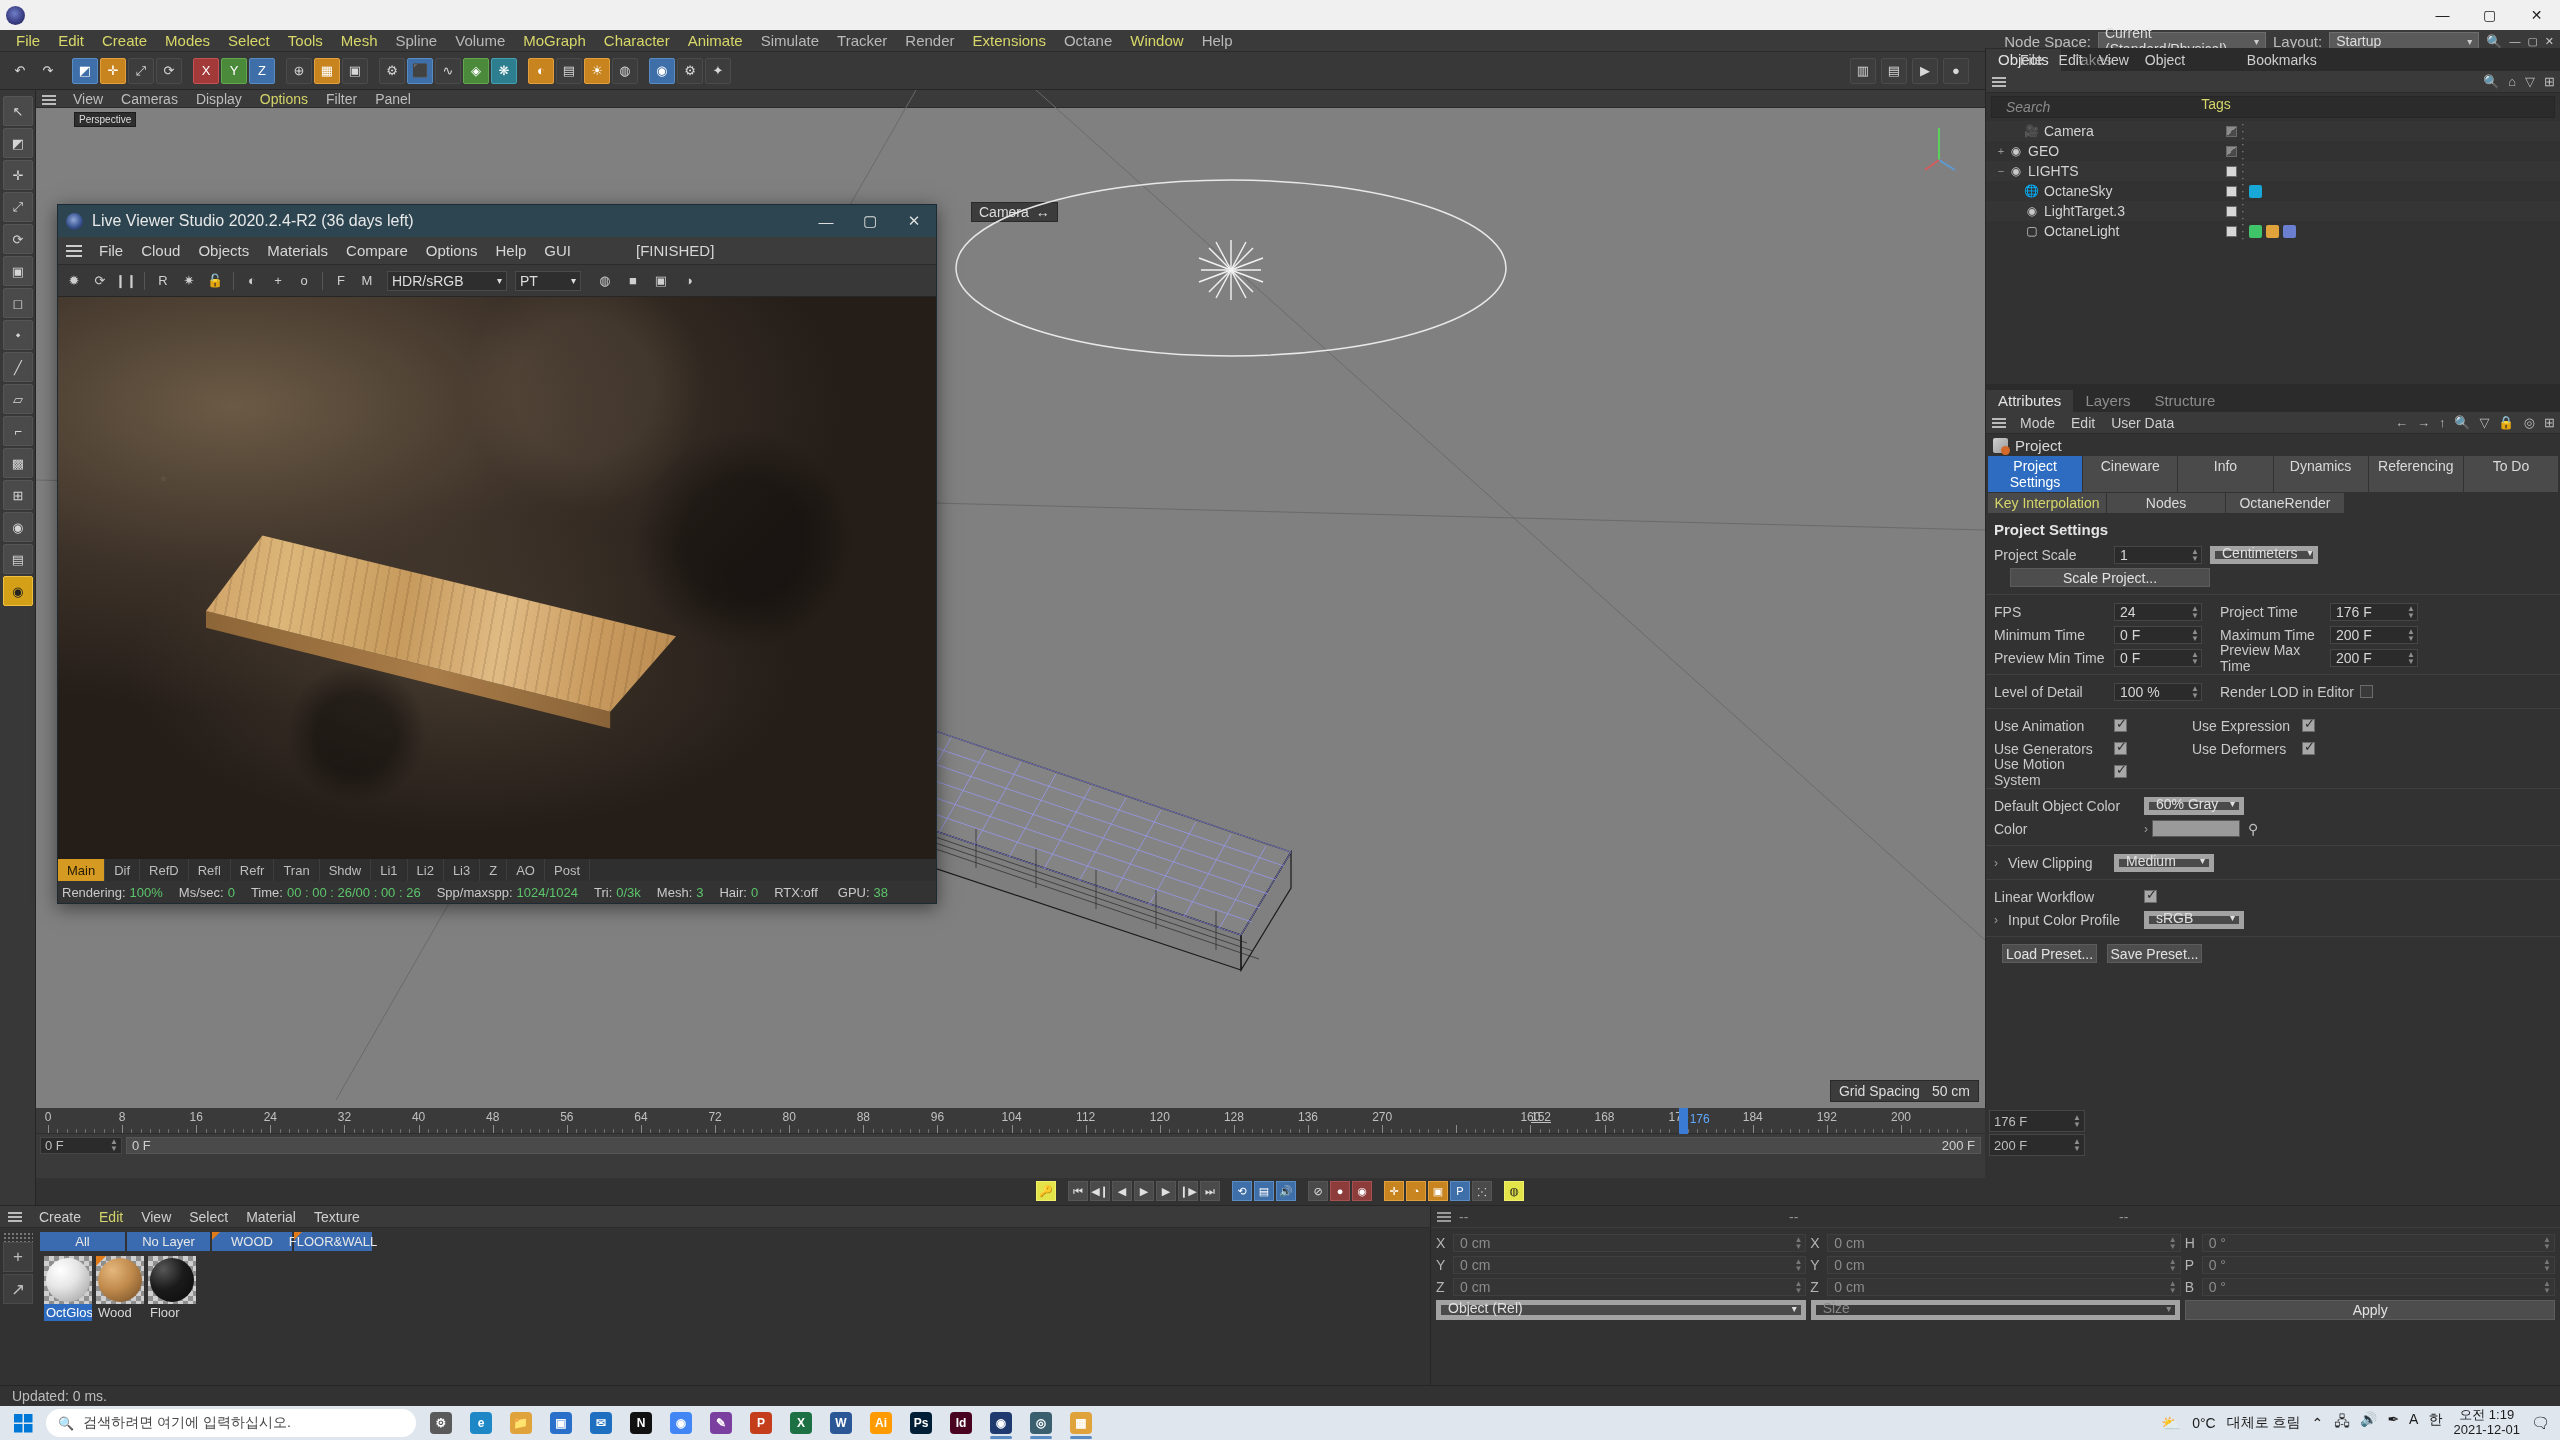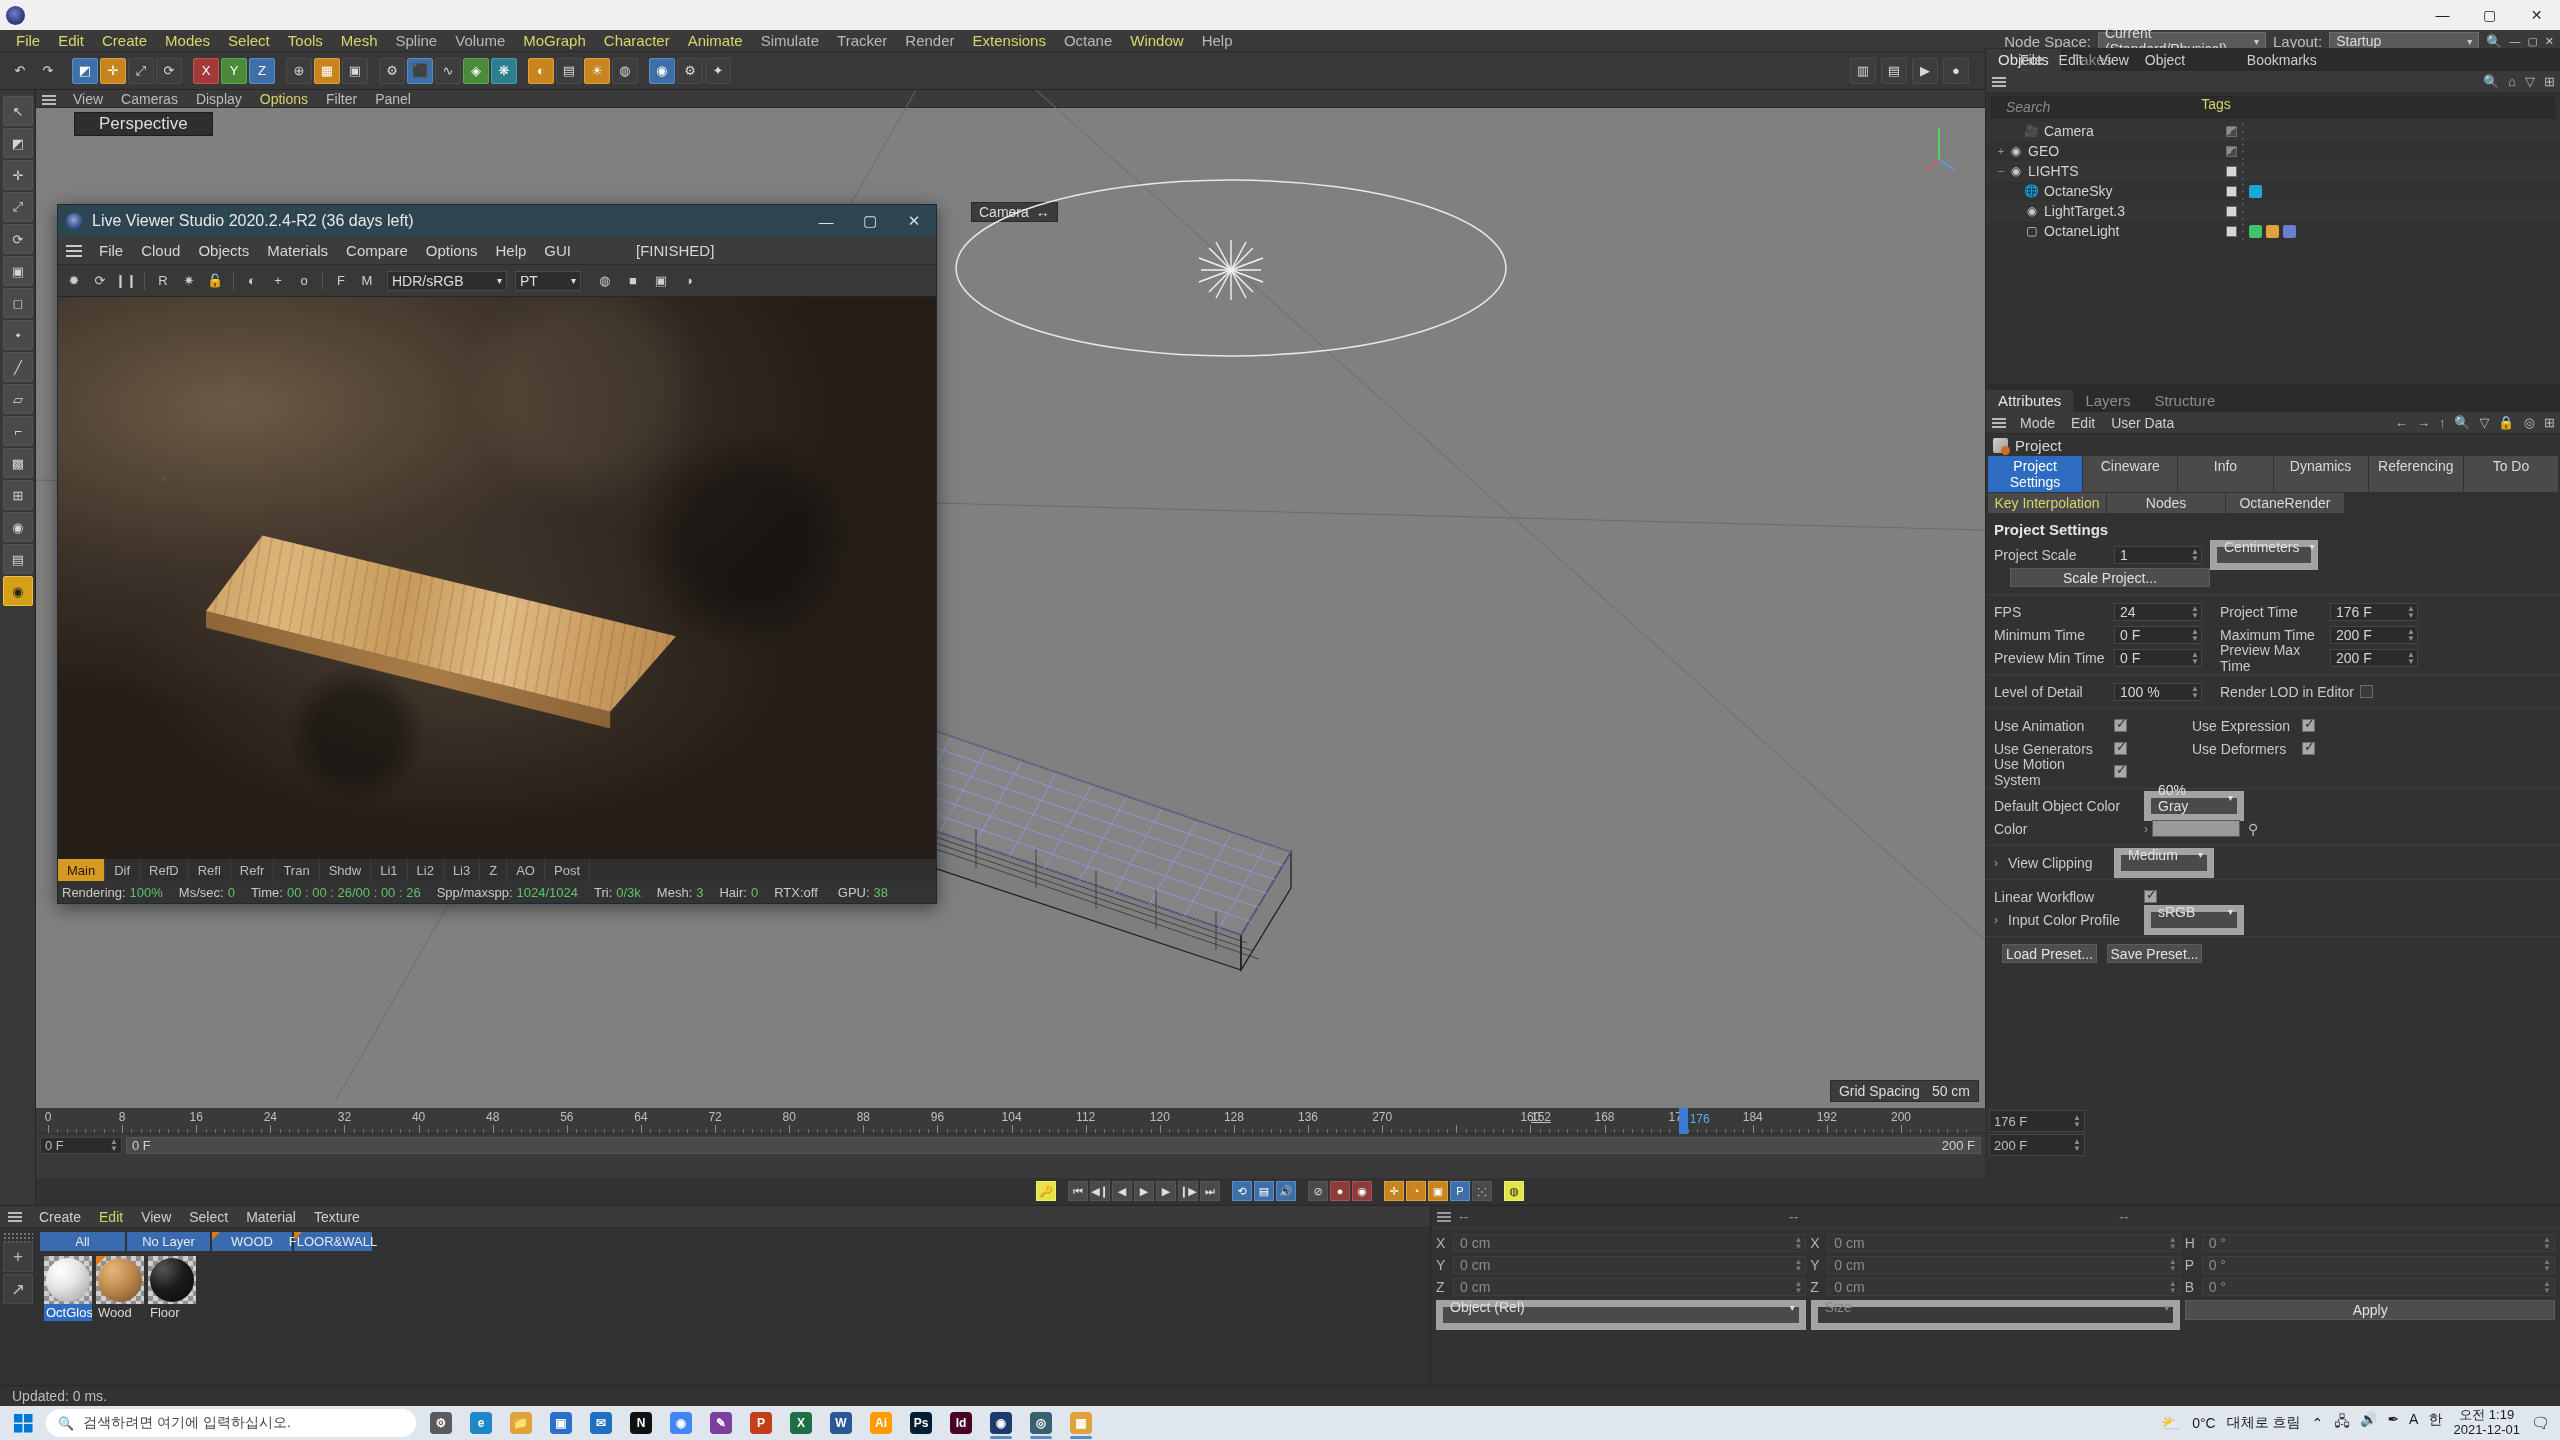--- a/index.html
+++ b/index.html
@@ -78,21 +78,21 @@
   .vp-menubar {
     height:18px; background:#3a3a3a; display:flex; align-items:center; padding-left:28px;
     border-bottom:1px solid #2a2a2a;
   }
   .vp-menubar .mi { font-size:14px; padding:0 9px; color:#d4d46a; line-height:18px; }
   .vp-menubar .mi.dim { color:#bdbdbd; }
   .vp-hamb { position:absolute; left:6px; top:3px; width:14px; }
   .vp-hamb span { display:block; height:2px; background:#bbb; margin:2px 0; }
   .vp-label {
     position:absolute; left:38px; top:22px; background:#2e2e2e; color:#ddd;
-    font-size:17px; padding:1px 24px; border:1px solid #1d1d1d;
+    font-size:10px; padding:1px 4px; border:1px solid #1d1d1d;
   }
   .vp-camtag {
     position:absolute; left:935px; top:112px; background:#3c3c3c; color:#ddd;
     font-size:14px; padding:1px 7px; border:1px solid #2a2a2a; display:flex; gap:7px; align-items:center;
   }
   .grid-spacing {
     position:absolute; right:6px; bottom:6px; background:#3c3c3c; color:#ddd; font-size:14px;
     padding:2px 8px; border:1px solid #2a2a2a; display:flex; gap:12px;
   }
   .axis-gizmo { position:absolute; right:26px; top:30px; width:40px; height:60px; }
@@ -238,22 +238,22 @@
   .attr-sect { font-size:15px; color:#e4e4e4; font-weight:bold; padding:8px 0 5px 8px; }
   .arow { display:flex; align-items:center; height:23px; padding-left:8px; font-size:14px; }
   .arow .lbl { color:#c9c9c9; width:120px; }
   .arow .lbl.w150 { width:150px; }
   .num {
     background:#2b2b2b; border:1px solid #464646; height:18px; width:88px; color:#d5d5d5;
     font-size:14px; display:flex; align-items:center; padding-left:5px; position:relative;
   }
   .num .spin { position:absolute; right:2px; top:1px; font-size:8px; color:#8f8f8f; line-height:7px; }
   .sel-dd {
-    background:#4a4a4a; border:7px solid #a3a3a3; height:18px; color:#e0e0e0; font-size:14px;
-    display:flex; align-items:center; padding:0 4px 16px 7px; min-width:100px;
+    background:#4a4a4a; border:5px solid #a3a3a3; height:18px; color:#e0e0e0; font-size:14px;
+    display:flex; align-items:center; padding:0 4px 4px 7px; min-width:100px;
   }
   .sel-dd .chev { margin-left:auto; padding-left:10px; font-size:10px; }
   .btn-wide {
     background:#4d4d4d; border:1px solid #5c5c5c; height:19px; color:#e2e2e2; font-size:14px;
     display:flex; align-items:center; justify-content:center;
   }
   .chk { width:13px; height:13px; border:1px solid #6b6b6b; background:#a8a8a8; position:relative; }
   .chk.on:after { content:"✓"; position:absolute; left:1px; top:-4px; font-size:13px; color:#2c2c2c; }
   .chk.off { background:#3a3a3a; }
   .hr { height:1px; background:#3f3f3f; margin:5px 0; }

